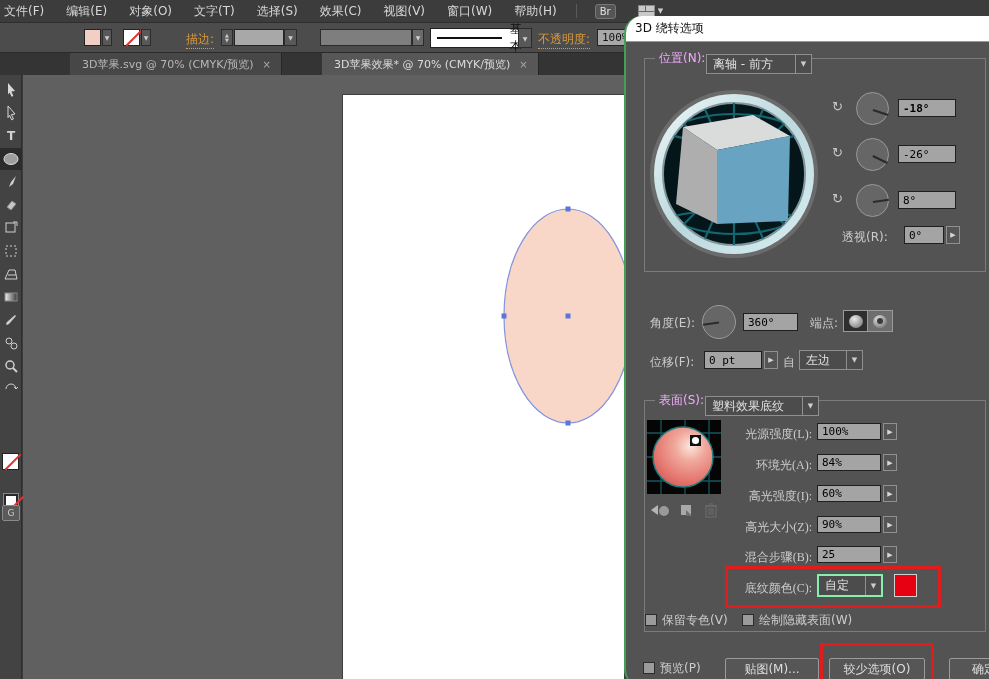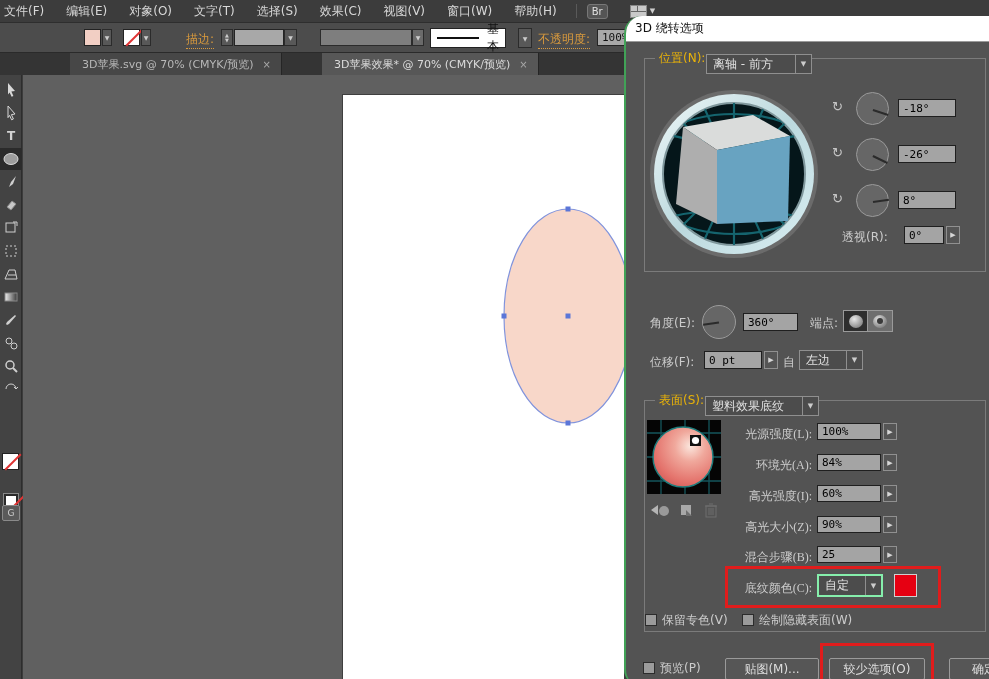--- a/index.html
+++ b/index.html
@@ -8,21 +8,21 @@
   .abs { position:absolute; }
   #stage { position:relative; width:989px; height:679px; overflow:hidden; }
 
   
   #menubar { left:0; top:0; width:989px; height:22px; background:#3c3c3c;
     display:flex; align-items:center; gap:0; color:#d8d8d8; font-size:12px; }
   .menu-item { padding:0 11px; white-space:nowrap; cursor:default; }
   .menu-item:first-child { margin-left:-7px; }
   #menu-sep { width:1px; height:14px; background:#5a5a5a; margin:0 8px; }
   #br-btn { background:#555; border:1px solid #787878; border-radius:3px;
-    font-size:10px; color:#e0e0e0; padding:1px 4px; margin-left:2px; }
+    font-size:10px; color:#e0e0e0; padding:1px 4px; margin-left:10px; }
   #ws-icon { width:17px; height:13px; background:#c9c9c9; border:1px solid #888;
     margin-left:22px; position:relative; }
   #ws-icon:before { content:""; position:absolute; left:6px; top:0; width:1px; height:5px; background:#666; }
   #ws-icon:after  { content:""; position:absolute; left:0; top:5px; width:100%; height:1px; background:#666; }
   .dd-caret { font-size:7px; color:#cfcfcf; margin-left:3px; }
 
   #controlbar { left:0; top:22px; width:989px; height:31px; background:#4c4c4c;
     border-top:1px solid #2e2e2e; border-bottom:1px solid #2a2a2a; }
   .swatch { width:17px; height:17px; border:1px solid #222; }
   .none-slash { position:relative; background:#fff; }
@@ -61,21 +61,21 @@
   #artboard { left:319px; top:19px; width:282px; height:585px; background:#ffffff;
     border-top:1px solid #3f3f3f; border-left:1px solid #3f3f3f; }
   #canvas svg.overlay { position:absolute; left:0; top:0; }
 
   
   #dialog { left:624px; top:16px; width:419px; height:671px; background:#535353;
     border-left:2px solid #41a257; overflow:hidden; color:#cccccc; font-size:12px;border-radius:18px; }
   #dialog-title { left:0; top:0; width:365px; height:26px; background:#ffffff; color:#101010;
     display:flex; align-items:center; padding-left:9px; font-size:12px; border-bottom:1px solid #9a9a9a; }
   fieldset.group { position:absolute; border:1px solid #7b7b7b; }
-  fieldset.group legend { font-size:12px; color:#eab308; padding:0 4px; margin-left:10px; }
+  fieldset.group legend { font-size:12px; color:#f0abfc; padding:0 4px; margin-left:10px; }
   .dd { background:#4c4c4c; border:1px solid #8f8f8f; height:20px; display:flex;
     align-items:center; font-size:12px; color:#e0e0e0; }
   .dd .dd-text { padding:0 6px; flex:1; white-space:nowrap; }
   .dd .dd-btn { width:16px; align-self:stretch; border-left:1px solid #8f8f8f;
     display:flex; align-items:center; justify-content:center; font-size:7px; color:#ccc; }
   .field { position:absolute; background:#a4a4a4; border:1px solid #1f1f1f; color:#000;
     font-size:11px; font-family:"DejaVu Sans Mono",monospace; display:flex; align-items:center;
     padding:0 4px; height:18px; }
   .spin { position:absolute; width:14px; height:18px; background:#555; border:1px solid #909090;
     display:flex; align-items:center; justify-content:center; font-size:7px; color:#d6d6d6; }
@@ -141,21 +141,21 @@
         <span>▼</span>
     </div>
     <div class="abs gray-field" style="left:234px;top:6px;width:50px;height:17px;"></div>
     <div class="abs mini-dd" style="left:284px;top:6px;width:13px;">
         <span>▼</span>
       </div>
     <div class="abs" style="left:320px;top:6px;width:92px;height:17px;background:#7e7e7e;border:1px solid #2b2b2b;"></div>
     <div class="abs mini-dd" style="left:412px;top:6px;width:12px;background:#6a6a6a;">
         <span>▼</span>
       </div>
-    <div id="line-style-box" class="abs" style="left:430px;top:5px;width:76px;">
+    <div id="line-style-box" class="abs" style="left:430px;top:5px;width:100px;">
       <span class="line"></span>
       <span>基本</span>
     </div>
     <div class="abs mini-dd" style="left:518px;top:5px;width:14px;height:20px;">
         <span>▼</span>
       </div>
 
     <span class="abs link-label" style="left:538px;top:8px;">不透明度:</span>
     <div class="abs gray-field" style="left:597px;top:6px;width:45px;height:17px;">100%</div>
     <div class="abs mini-dd" style="left:642px;top:6px;width:13px;">
@@ -317,21 +317,21 @@
         <polygon points="35,41 105,29 142,50 69,64" fill="#dadcdb"></polygon>
         <polygon points="35,41 69,64 69,138 28,118" fill="#aeaeae"></polygon>
         <polygon points="69,64 142,50 140,135 69,138" fill="#68a3c1"></polygon>
       </g>
     </svg>
 
     <span class="axis-icon" style="left:206px;top:83px;">↻</span>
     <div class="dial" style="left:230px;top:76px;width:33px;height:33px;">
       <div class="ptr" style="transform:rotate(18deg);"></div>
     </div>
-    <div class="field" style="left:272px;top:83px;width:58px;">-18°</div>
+    <div class="field" style="left:272px;top:83px;width:58px;font-weight:bold;">-18°</div>
 
     <span class="axis-icon" style="left:206px;top:129px;">↻</span>
     <div class="dial" style="left:230px;top:122px;width:33px;height:33px;">
       <div class="ptr" style="transform:rotate(26deg);"></div>
     </div>
     <div class="field" style="left:272px;top:129px;width:58px;">-26°</div>
 
     <span class="axis-icon" style="left:206px;top:175px;">↻</span>
     <div class="dial" style="left:230px;top:168px;width:33px;height:33px;">
       <div class="ptr" style="transform:rotate(-8deg);"></div>

